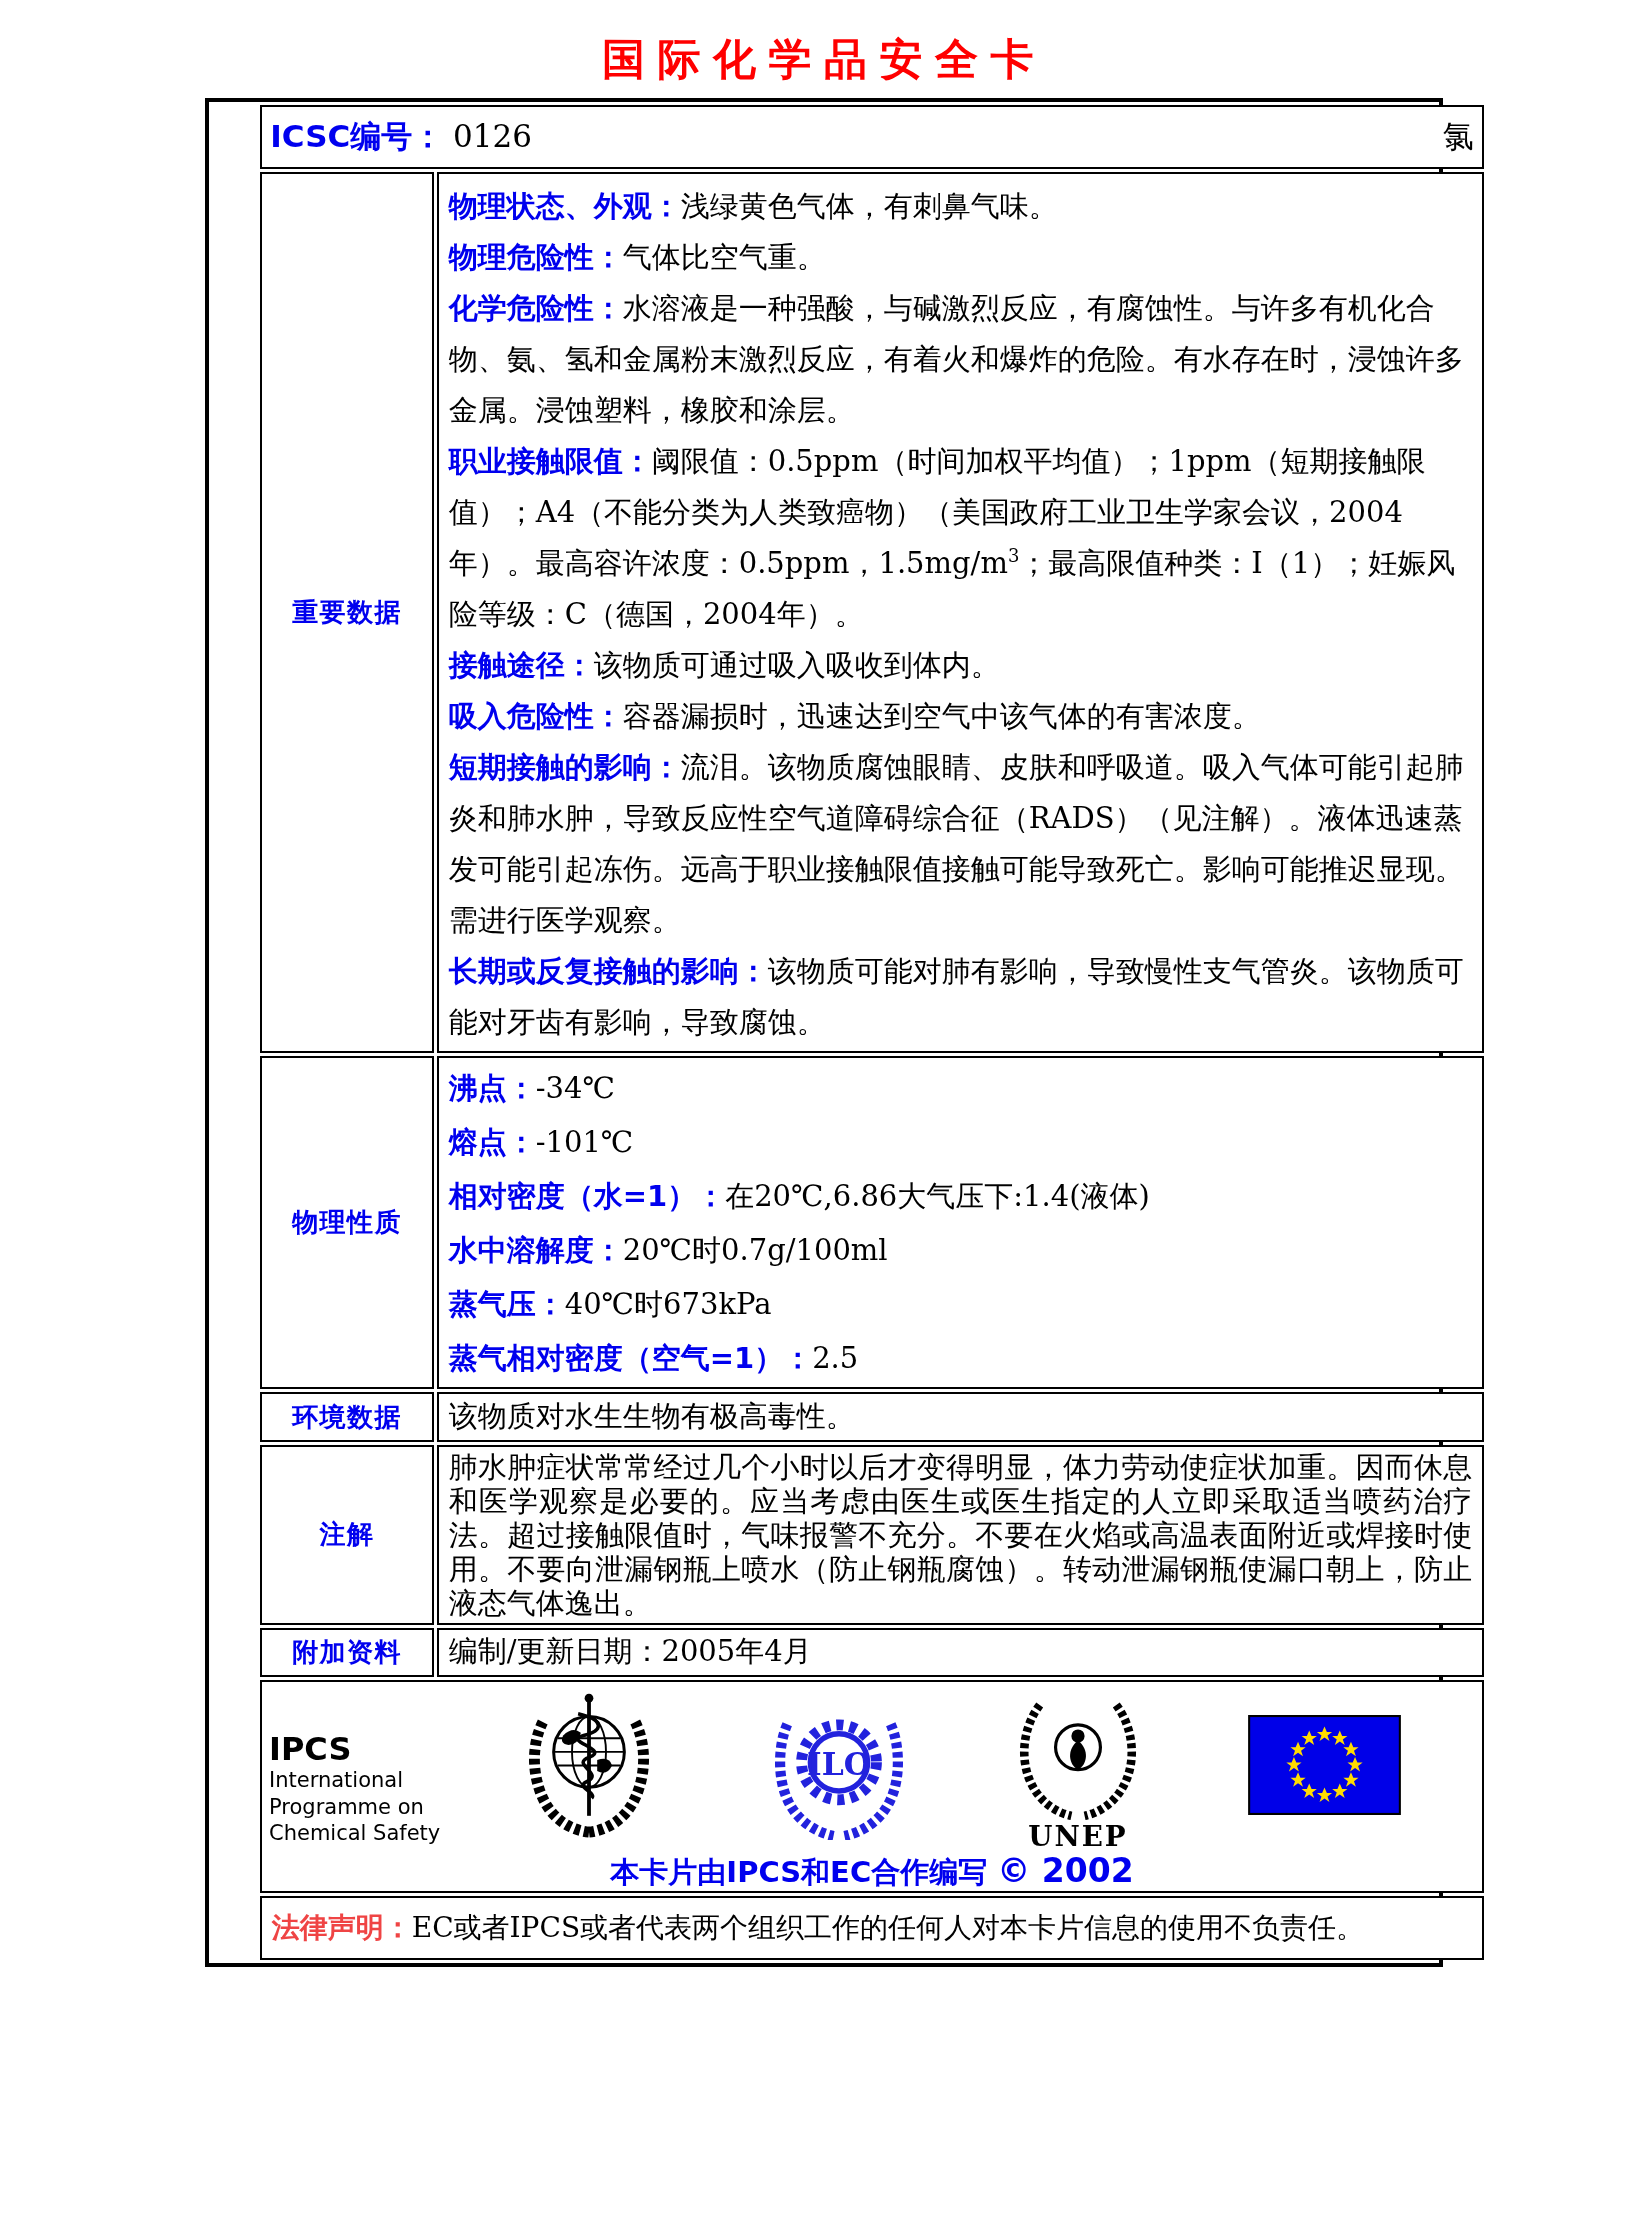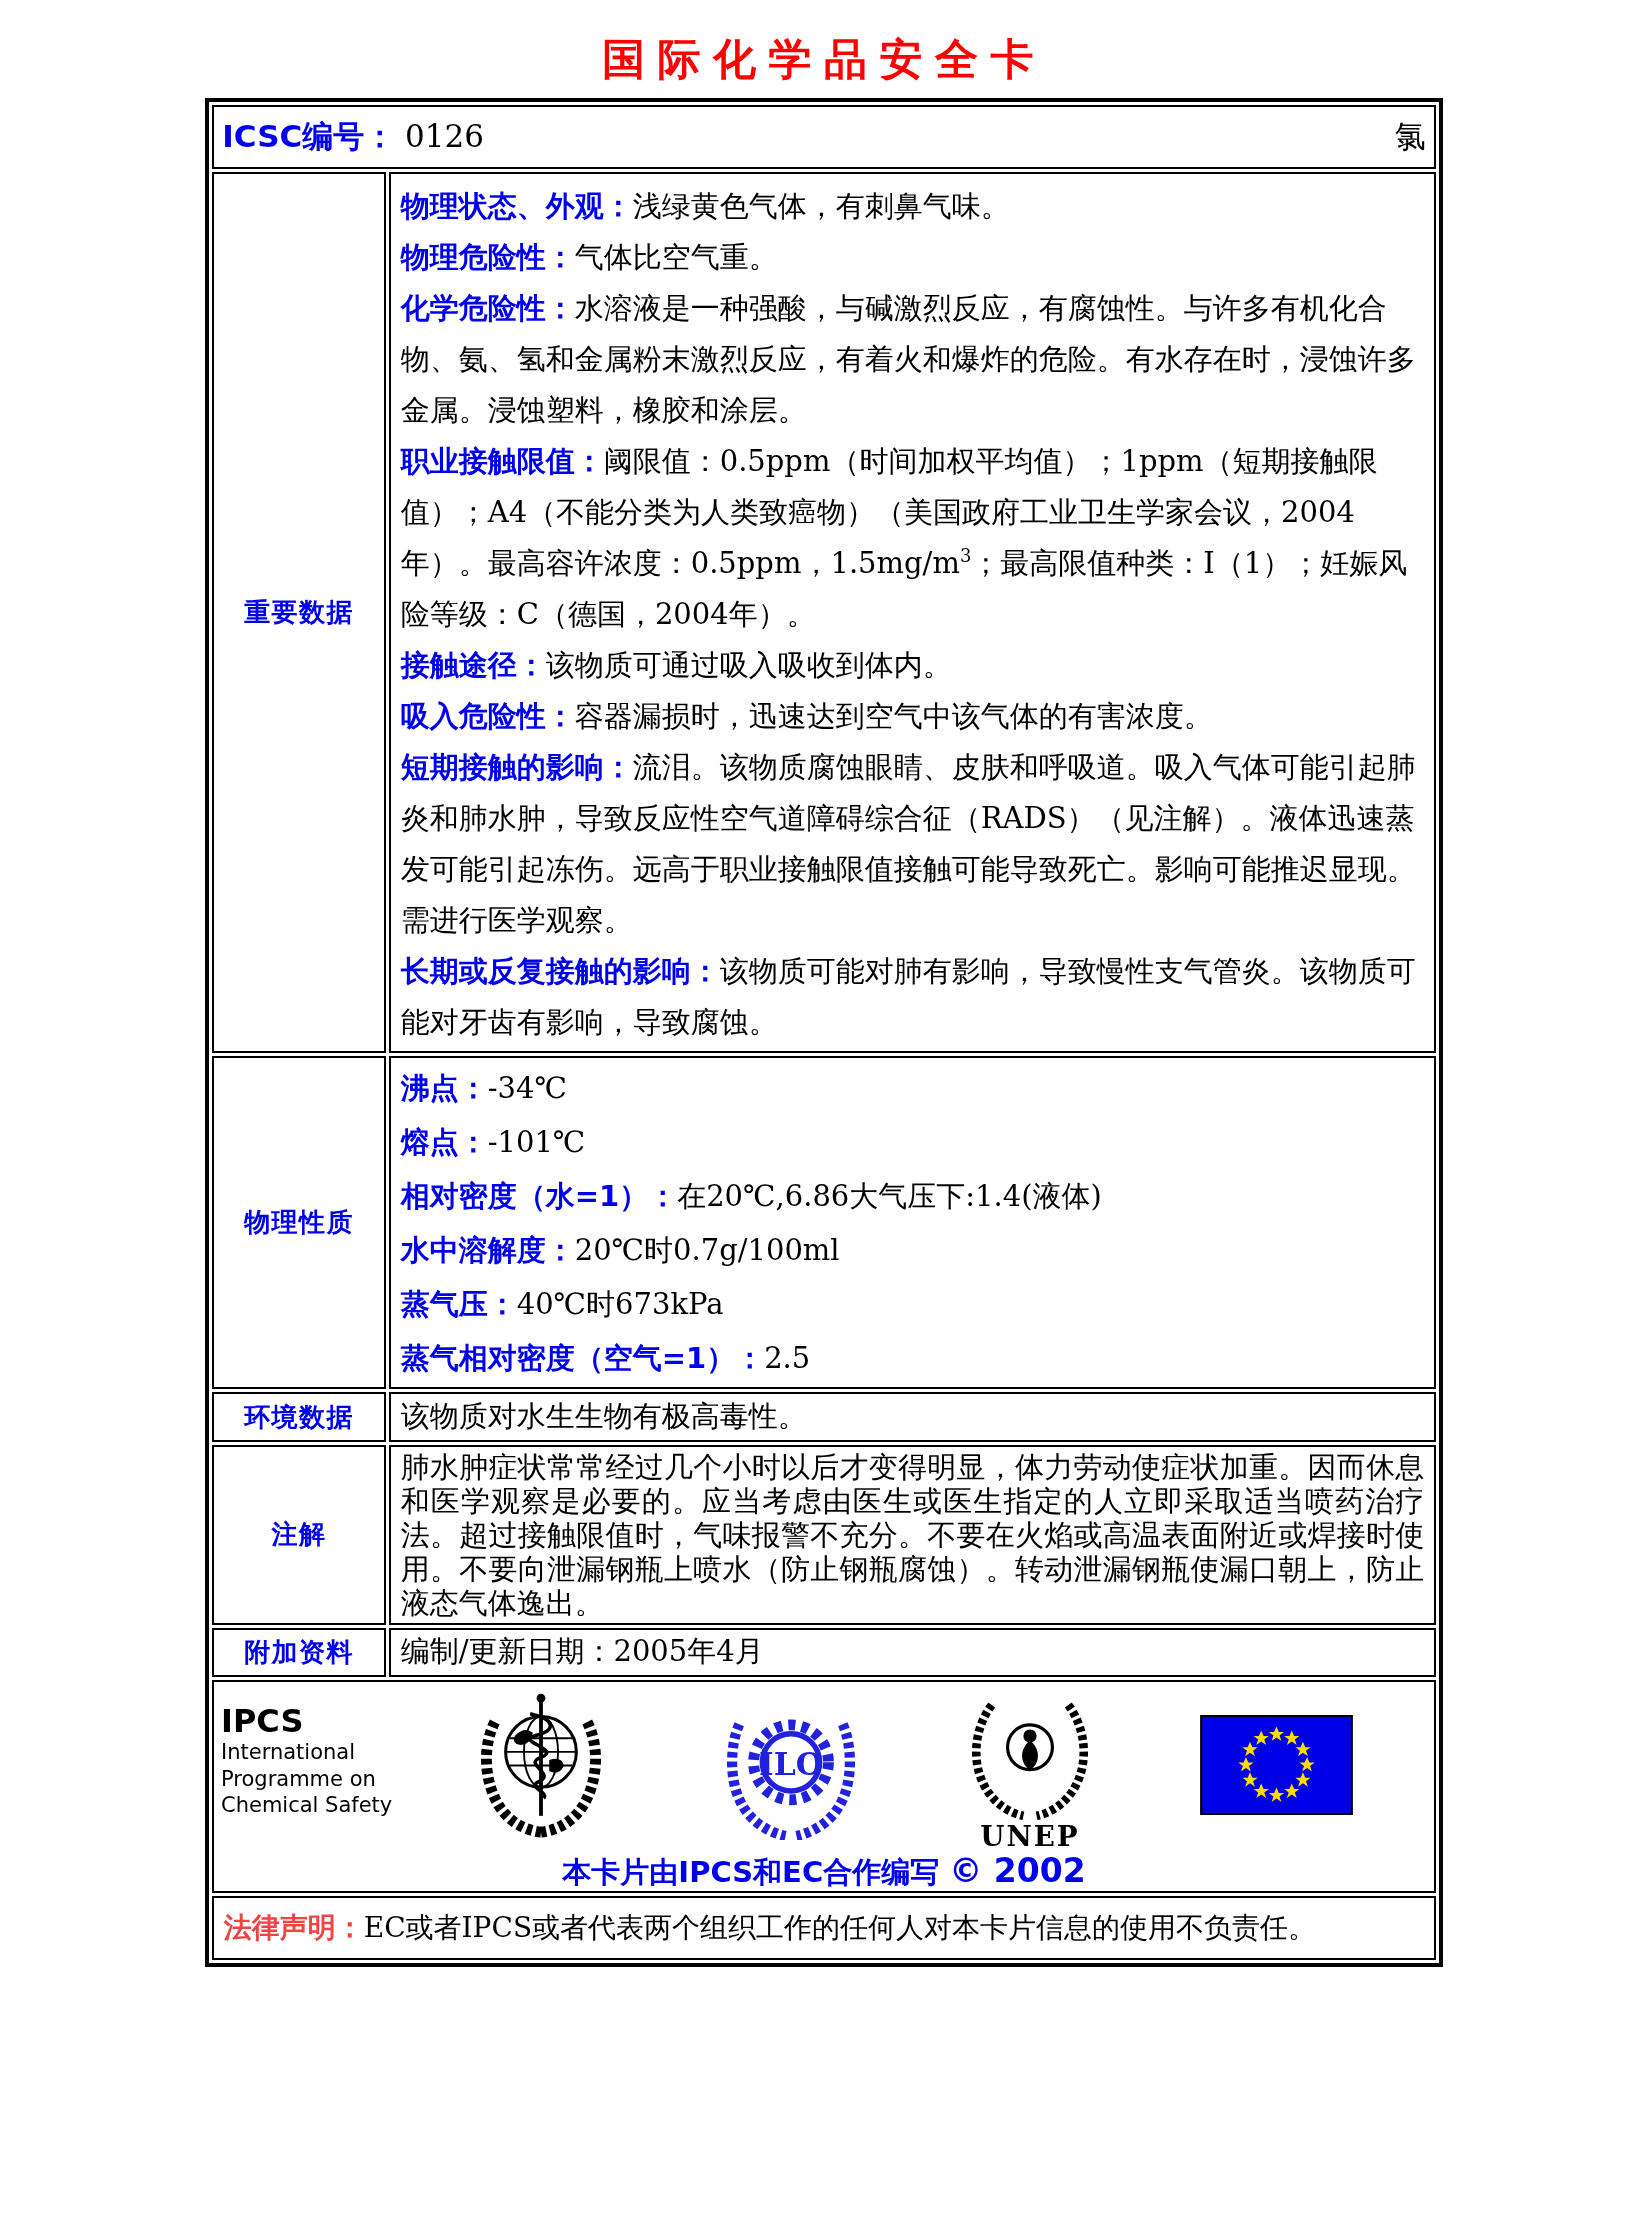--- a/index.html
+++ b/index.html
@@ -18,21 +18,21 @@
   .page-title{
     position:absolute;top:31px;left:205px;width:1238px;
     text-align:center;color:var(--accent-red);
     font-family:"DejaVu Sans","Liberation Sans",sans-serif;
     font-weight:bold;font-size:43px;letter-spacing:12.5px;
   }
   .card{
     position:absolute;top:98px;left:205px;width:1238px;
     border:4.2px solid #000;background:#fff;
   }
-  table.grid{border-collapse:separate;border-spacing:3.5px;width:100%;table-layout:fixed;}
+  table.grid{border-collapse:separate;border-spacing:3.5px;width:100%;table-layout:fixed;margin-left:48px;}
   table.grid td{border:2.1px solid #000;background:#fff;overflow:hidden;}
   col.c-label{width:174px;}
   td.rowlabel{
     text-align:center;vertical-align:middle;
     color:var(--accent-blue);
     font-family:"DejaVu Sans","Liberation Sans",sans-serif;
     font-weight:bold;font-size:26px;letter-spacing:1.4px;
   }
   td.content{padding:2.8px 9.7px;font-size:29px;color:#000;}
   .flabel{
@@ -49,21 +49,21 @@
   #row-physical td.content{height:299px;vertical-align:middle;line-height:54px;}
   
   #row-env td{height:45px;vertical-align:middle;}
   
   #row-notes td.content{height:171px;vertical-align:middle;line-height:34px;text-align:justify;}
   
   #row-add td{height:45px;vertical-align:middle;}
   
   #row-logos td{height:209px;vertical-align:top;padding:0;}
   .logos-area{position:relative;height:171px;width:100%;}
-  .ipcs-block{position:absolute;left:7px;top:21px;font-family:"DejaVu Sans","Liberation Sans",sans-serif;}
+  .ipcs-block{position:absolute;left:7px;top:49px;font-family:"DejaVu Sans","Liberation Sans",sans-serif;}
   .ipcs-acronym{font-weight:bold;font-size:32px;line-height:36px;}
   .ipcs-line{font-size:21px;line-height:26.4px;}
   .logo-who{position:absolute;left:259px;top:7px;}
   .logo-ilo{position:absolute;left:497px;top:15.3px;}
   .logo-unep{position:absolute;left:750px;top:7px;}
   .logo-eu{position:absolute;left:986px;top:33px;}
   .coop-line{
     text-align:center;font-size:29px;line-height:35px;height:38px;
     color:var(--accent-blue);
     font-family:"DejaVu Sans","Liberation Sans",sans-serif;font-weight:bold;

